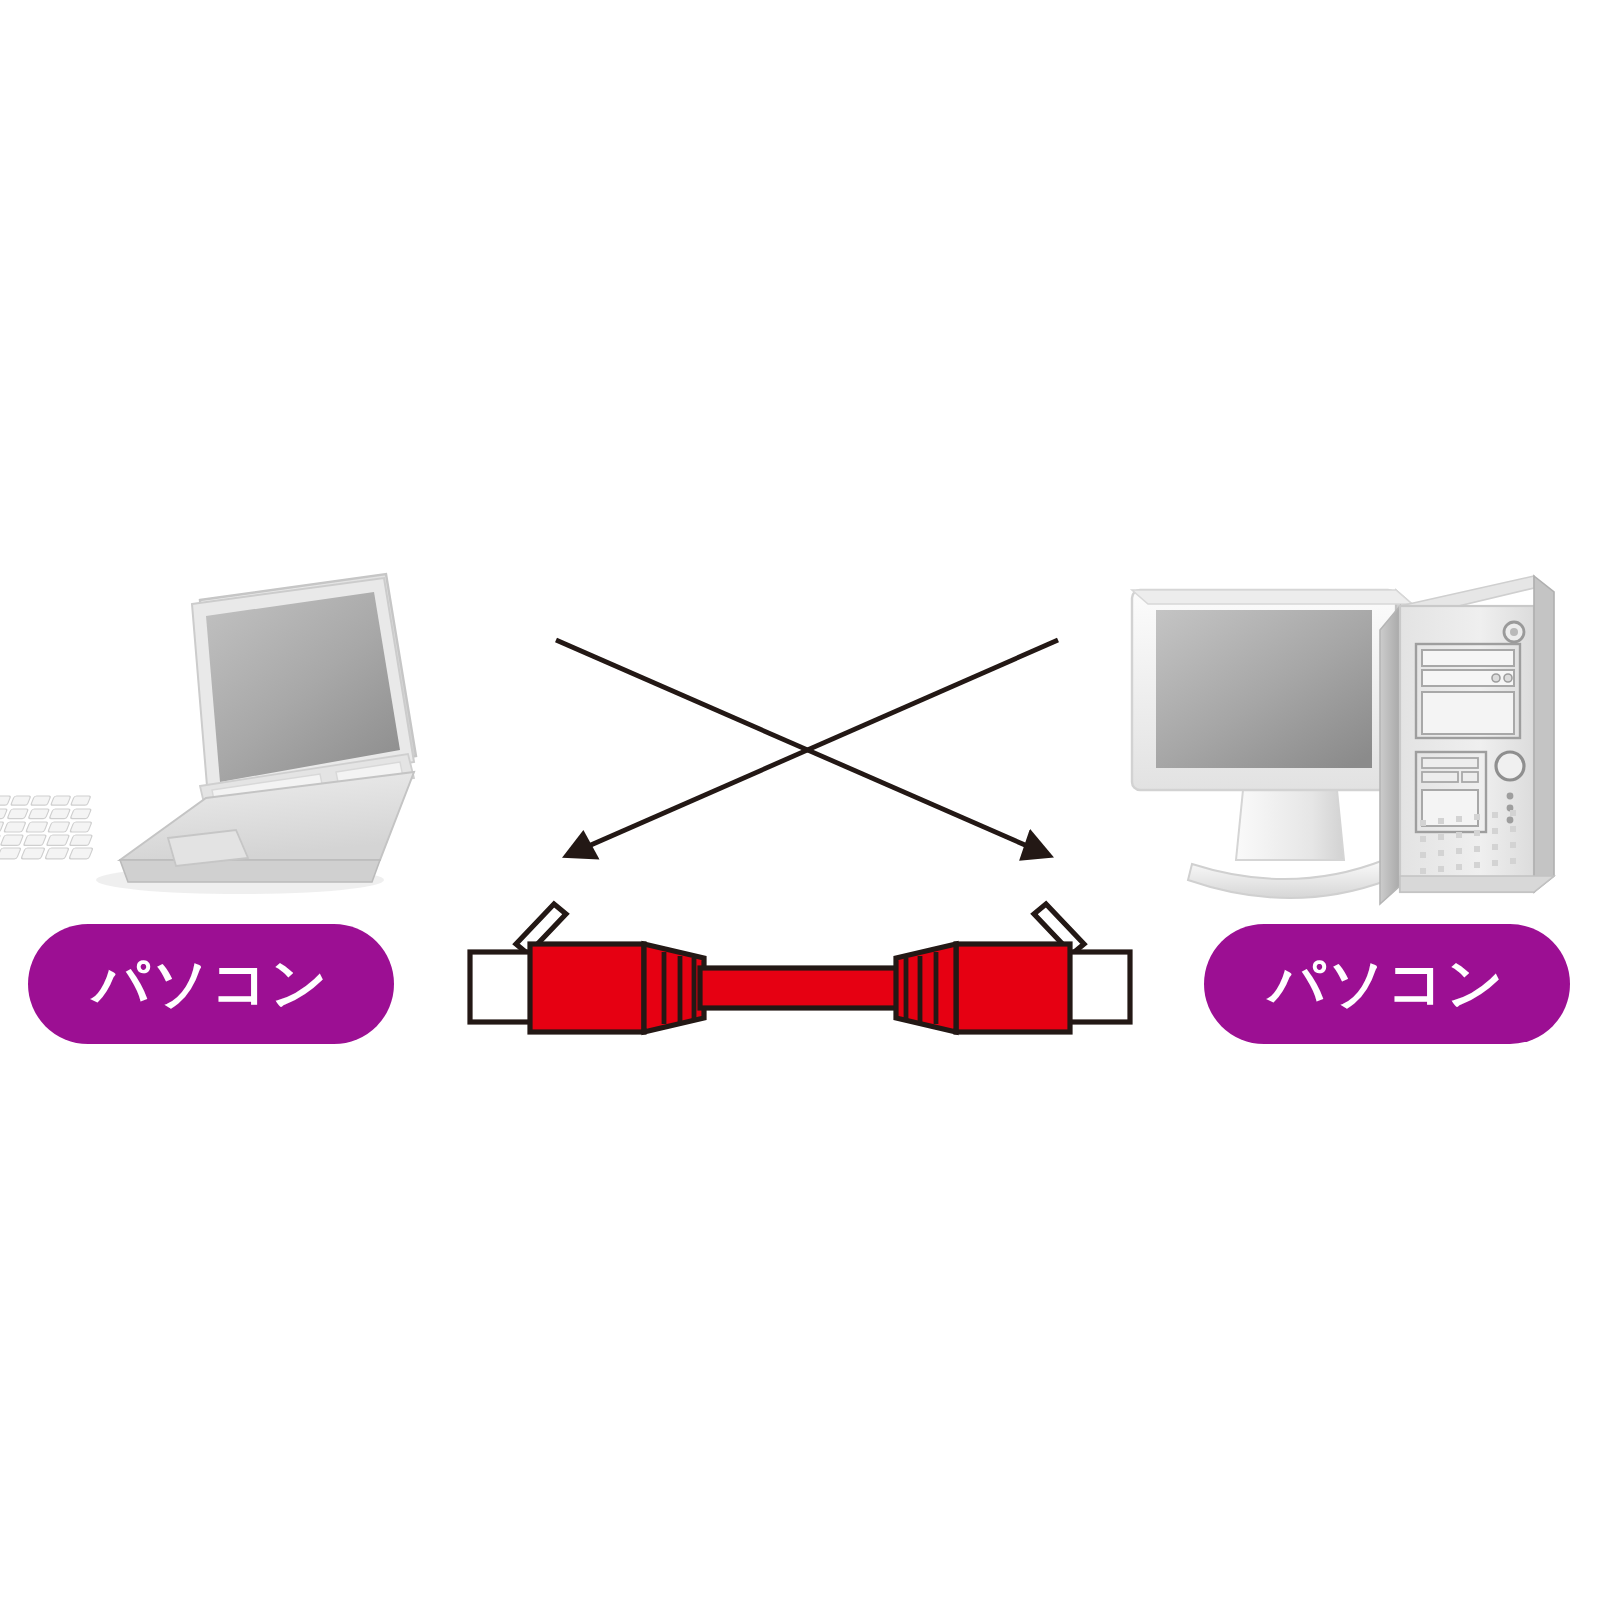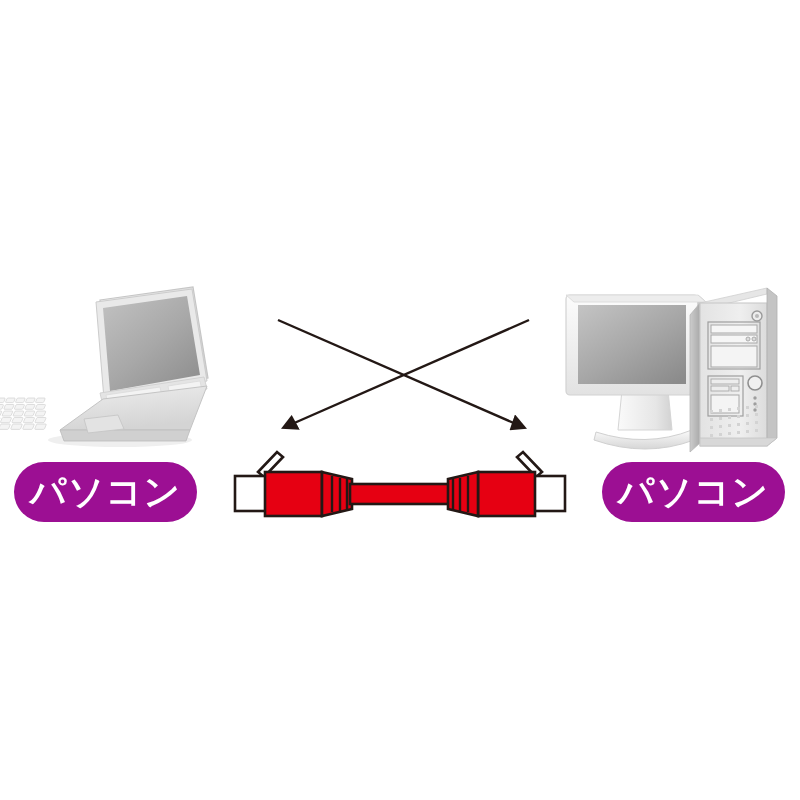--- a/index.html
+++ b/index.html
@@ -29,21 +29,21 @@
     position: absolute;
     display: flex;
     align-items: center;
     justify-content: center;
     border-radius: 999px;
     box-sizing: border-box;
   }
   .pill-label {
     color: #ffffff;
     font-weight: bold;
-    font-size: 36px;
+    font-size: 28px;
     letter-spacing: 1px;
     line-height: 1;
     white-space: nowrap;
     font-family: "DejaVu Sans", "Liberation Sans", sans-serif;
   }
   #pill-left  { left: 14px;  top: 462px; width: 183px; height: 60px; }
   #pill-right { left: 602px; top: 462px; width: 183px; height: 60px; }
 </style>
 </head>
 <body>

